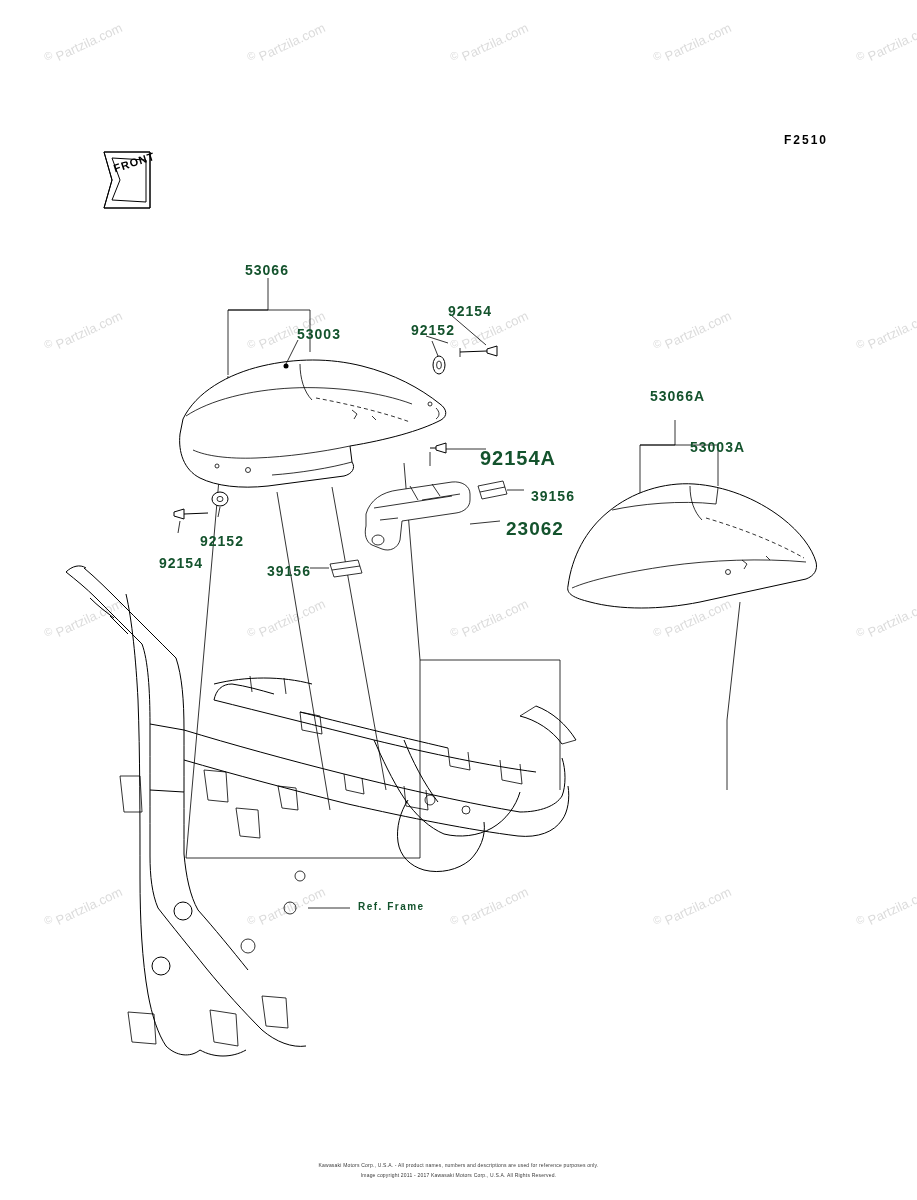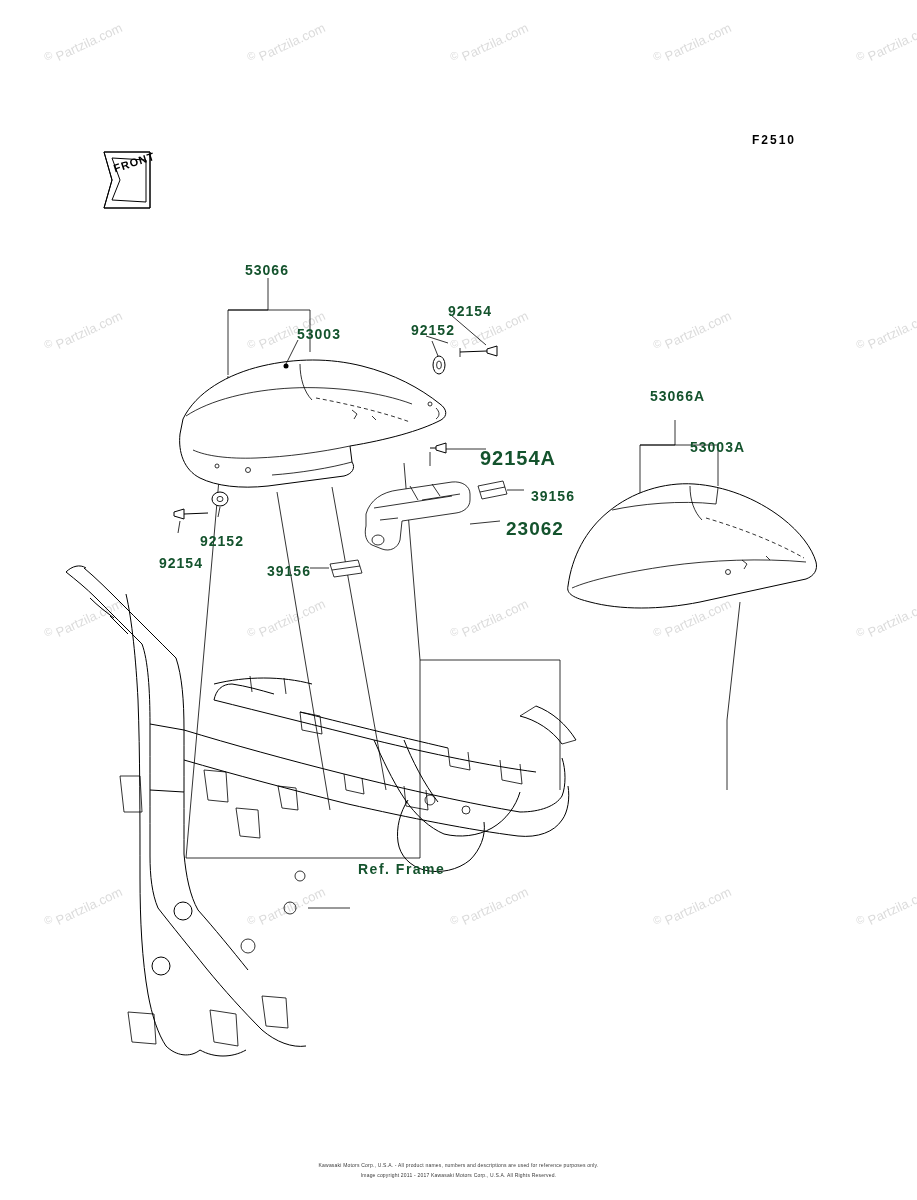--- a/index.html
+++ b/index.html
@@ -306,23 +306,23 @@
 
       <path class="ln" d="M214 684 C246 676 282 676 312 684"></path>
       <path class="ln-thin" d="M250 676 L252 692"></path>
       <path class="ln-thin" d="M284 678 L286 694"></path>
     </g>
 
     <path class="ln-thin" d="M350 908 L308 908"></path>
 
   </svg>
 
-  <div class="diagcode" style="left:752px;top:133px;">F2510</div>
-
-  <div class="label bold" style="left:358px;top:861px;font-size:14px;letter-spacing:1.5px;">Ref. Frame</div>
+  <div class="diagcode" style="left:784px;top:133px;">F2510</div>
+
+  <div class="label bold" style="left:358px;top:901px;font-size:10px;letter-spacing:1.5px;">Ref. Frame</div>
 
   <div id="labels-layer">
       <div class="label bold" style="left: 245px; top: 262px; font-size: 14px;">53066</div>
       <div class="label bold" style="left: 277px; top: 326px; font-size: 14px; margin-left: 20px;">53003</div>
       <div class="label bold" style="left: 411px; top: 322px; font-size: 14px;">92152</div>
       <div class="label bold" style="left: 448px; top: 303px; font-size: 14px;">92154</div>
       <div class="label bold" style="left: 480px; top: 447px; font-size: 20px;">92154A</div>
       <div class="label bold" style="left: 531px; top: 488px; font-size: 14px;">39156</div>
       <div class="label bold" style="left: 506px; top: 518px; font-size: 19px;">23062</div>
       <div class="label bold" style="left: 267px; top: 563px; font-size: 14px;">39156</div>

